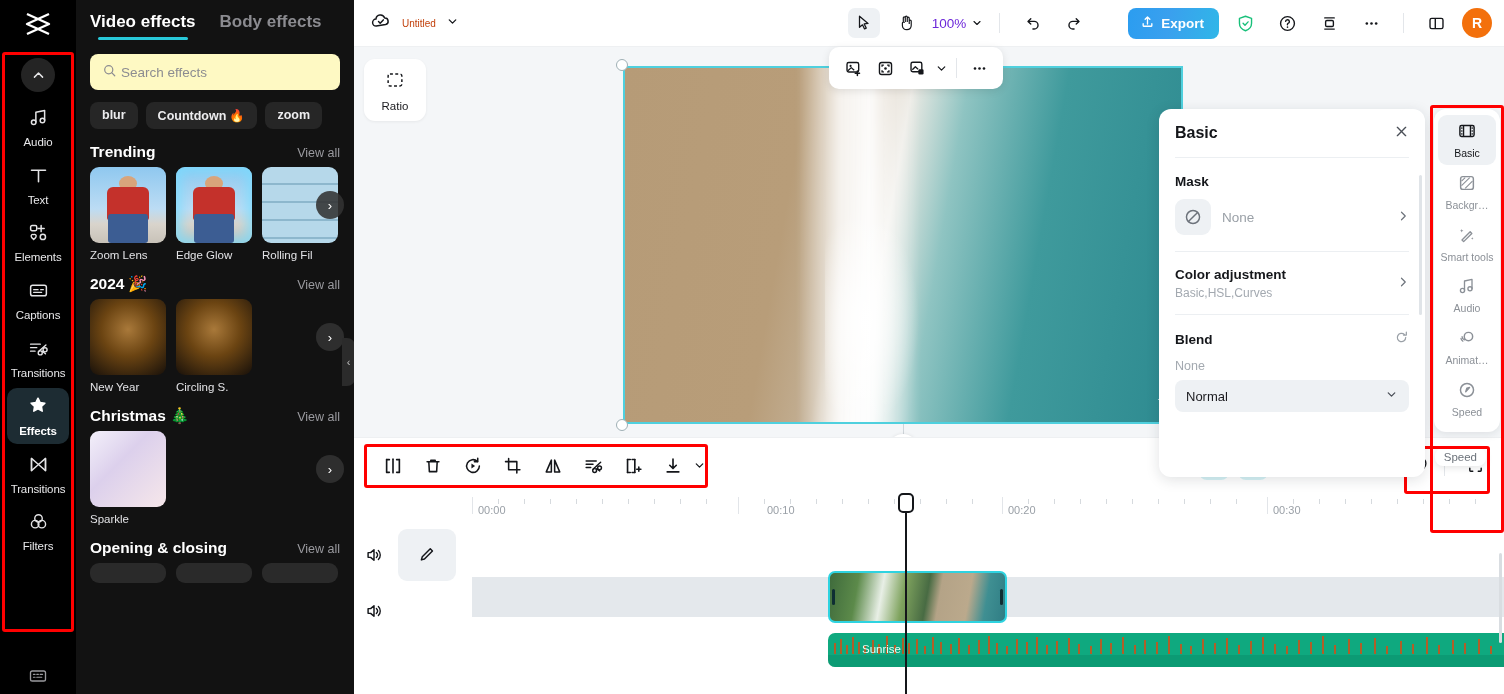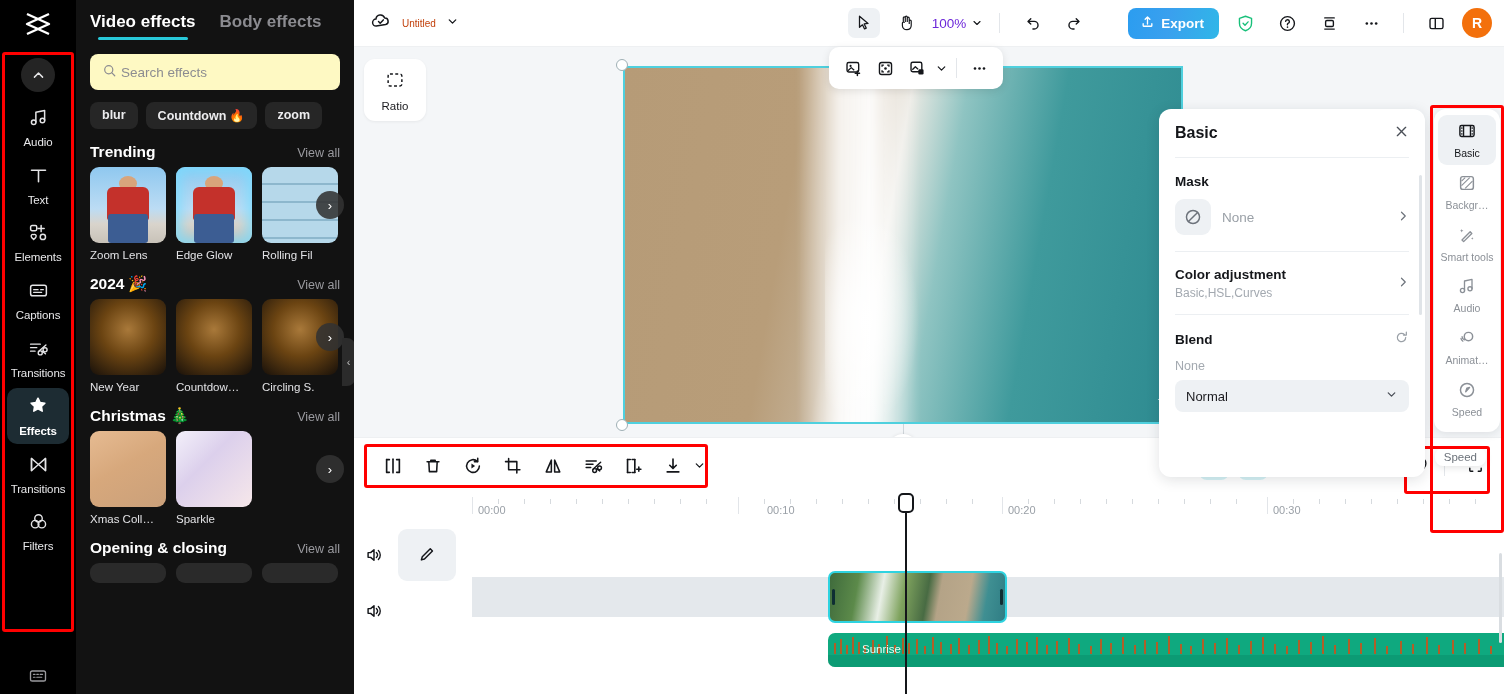--- a/index.html
+++ b/index.html
@@ -435,38 +435,30 @@
       <div class="sec-title">2024 🎉</div>
       <div class="sec-view">View all</div>
     </div>
     <div class="thumbs">
       <div class="thumb">
         <div class="img art-gold"></div>
         <div class="cap">New Year</div>
       </div>
       <div class="thumb">
         <div class="img art-gold"></div>
-        <div class="cap">Countdow…</div>
-      </div>
-      <div class="thumb">
-        <div class="img art-gold"></div>
         <div class="cap">Circling S.</div>
       </div>
       <div class="arrow-next">›</div>
     </div>
 
     <div class="sec-head">
       <div class="sec-title">Christmas 🎄</div>
       <div class="sec-view">View all</div>
     </div>
     <div class="thumbs">
-      <div class="thumb">
-        <div class="img art-xmas"></div>
-        <div class="cap">Xmas Coll…</div>
-      </div>
       <div class="thumb">
         <div class="img art-sparkle"></div>
         <div class="cap">Sparkle</div>
       </div>
       <div class="arrow-next">›</div>
     </div>
 
     <div class="sec-head">
       <div class="sec-title">Opening &amp; closing</div>
       <div class="sec-view">View all</div>

